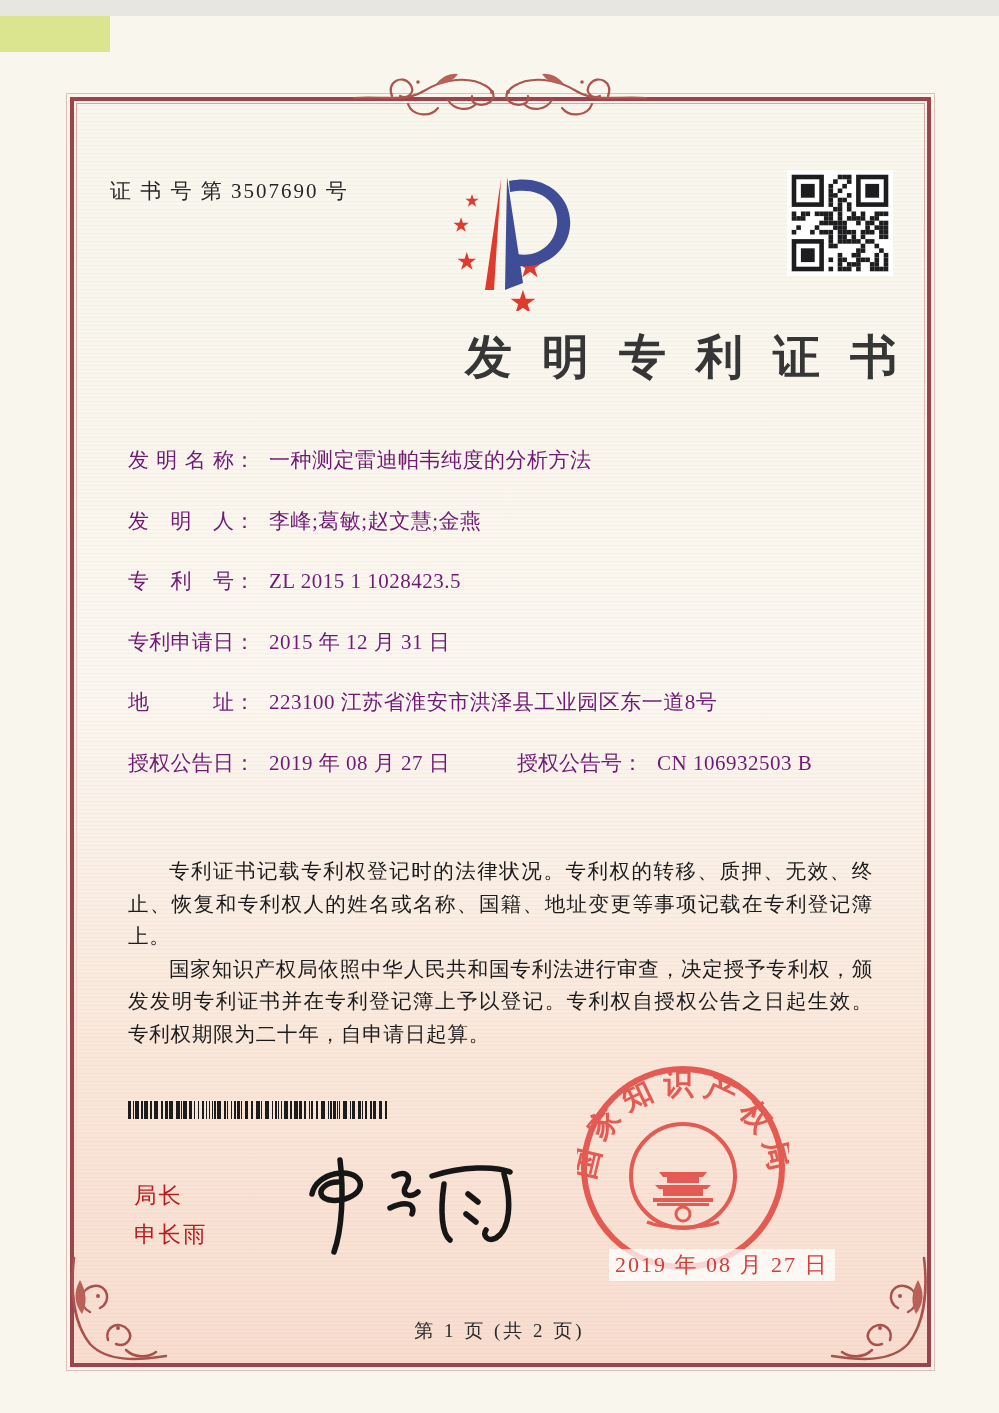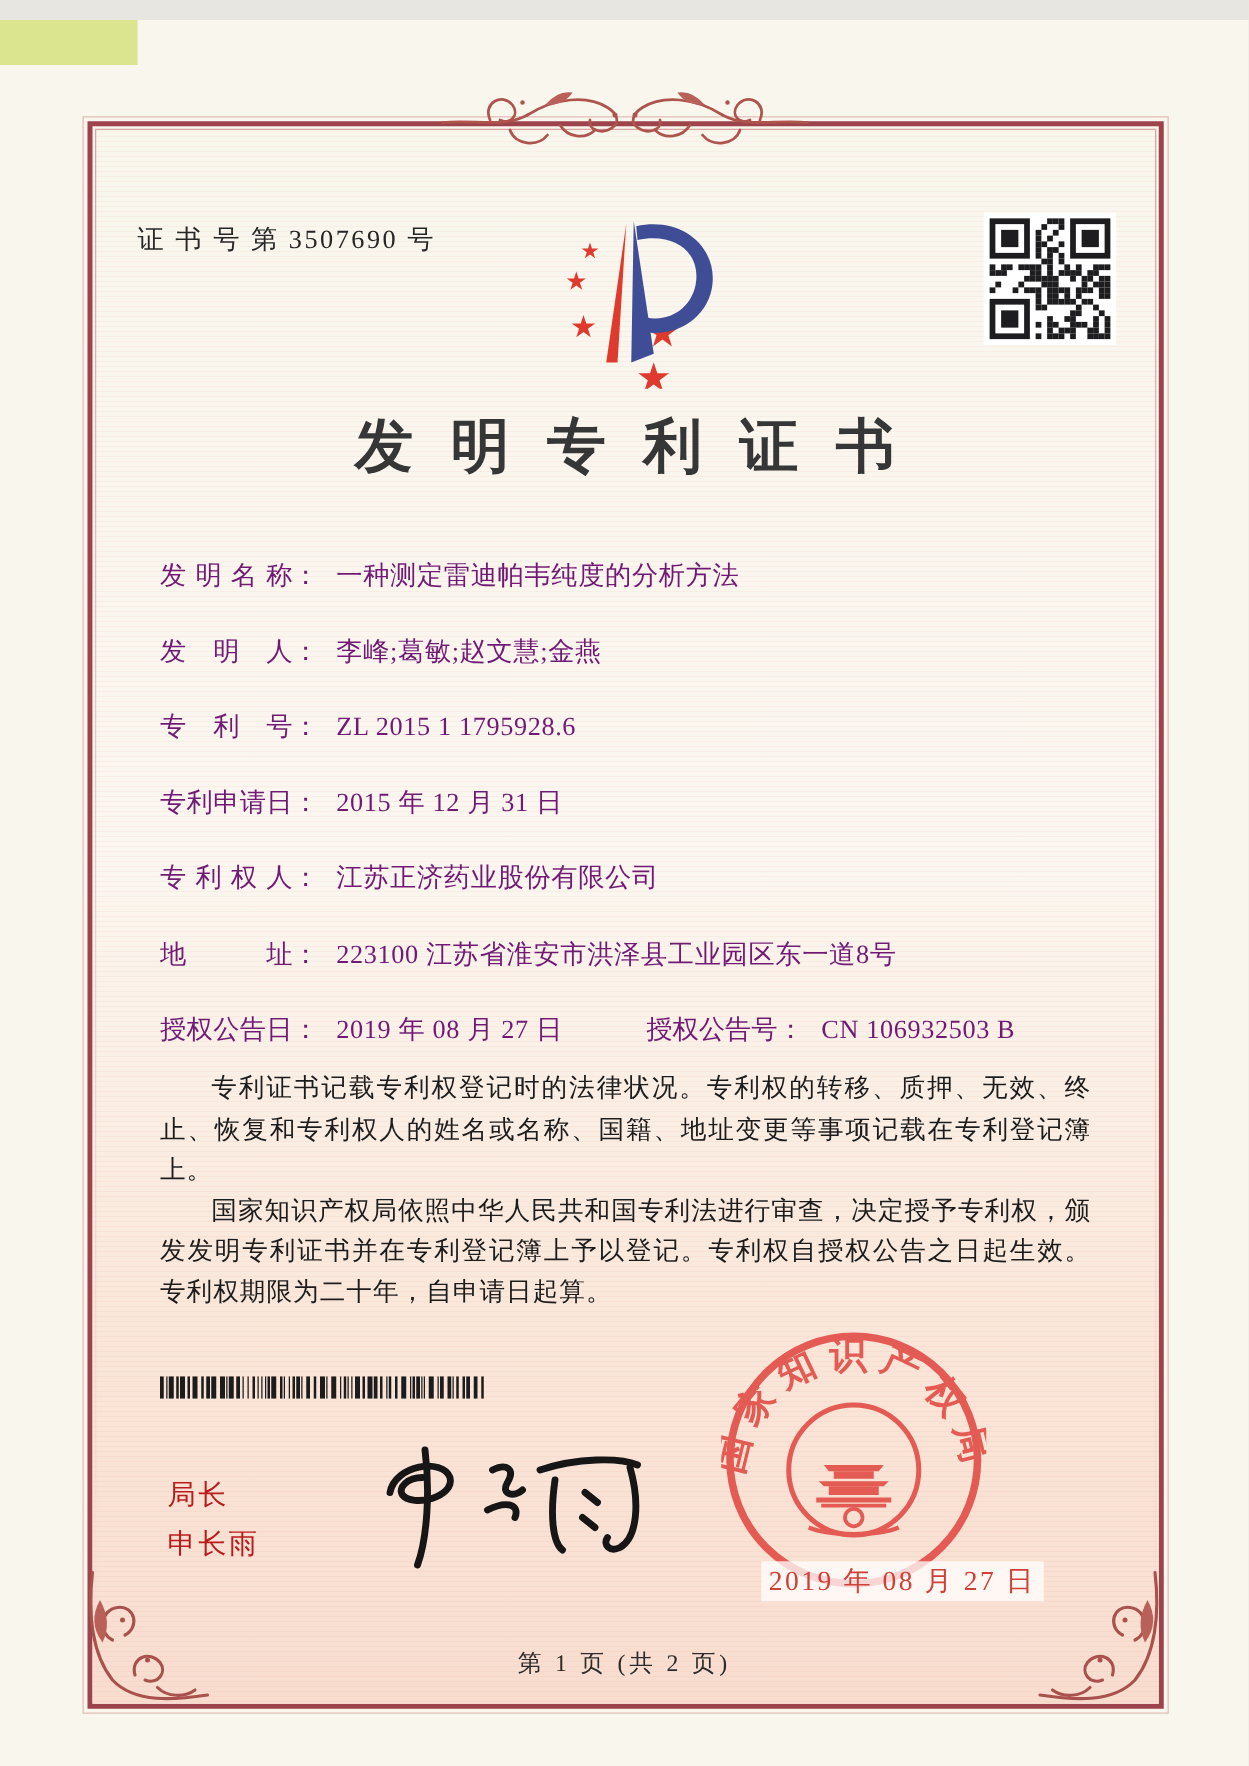--- a/index.html
+++ b/index.html
@@ -18,21 +18,21 @@
   .frame::after{content:""; position:absolute; inset:-8px; border:1px solid #e0bdb7;}
   .inner-bg{position:absolute; inset:0;
     background:
       repeating-linear-gradient(180deg, rgba(216,130,100,0.07) 0 1px, rgba(0,0,0,0) 1px 4px),
       linear-gradient(180deg, rgba(255,255,255,0) 0%, rgba(253,246,240,0.5) 48%,
         rgba(250,228,214,0.85) 76%, #f8ddcf 100%);}
   .ornament{position:absolute; pointer-events:none;}
   .cert-no{position:absolute; left:110px; top:161px; font-size:21px; letter-spacing:2px; color:#262626;}
   .logo{position:absolute; left:405px; top:143px; width:210px; height:152px;}
   .qr{position:absolute; left:787px; top:154px; width:106px; height:106px; background:#fff;}
-  .title{position:absolute; left:72px; width:855px; top:310px; text-align:center;
+  .title{position:absolute; left:72px; width:855px; top:310px; text-align:right;
     font-size:47px; font-weight:600; letter-spacing:30px; text-indent:30px; color:#363636;}
   .fields{position:absolute; left:128px; top:431px; width:770px; font-size:21px; color:#701a75;}
   .frow{height:60.5px; line-height:27px; white-space:nowrap;}
   .flabel{display:inline-block; width:106px; text-align:justify; text-align-last:justify;
     text-justify:inter-character; vertical-align:top;}
   .fcolon{margin-right:14px;}
   .fvalue{letter-spacing:0.5px;}
   .fvw{display:inline-block; width:248px;}
   .paras{position:absolute; left:128px; top:839px; width:745px; font-size:20.5px;
     line-height:32.5px; letter-spacing:0.8px; text-align:justify; color:#1c1c1c;}
@@ -256,27 +256,24 @@
   <div class="title">发明专利证书</div>
 
   <div class="fields">
     <div class="frow">
       <span class="flabel">发明名称</span><span class="fcolon">：</span><span class="fvalue">一种测定雷迪帕韦纯度的分析方法</span>
     </div>
     <div class="frow">
       <span class="flabel">发明人</span><span class="fcolon">：</span><span class="fvalue">李峰;葛敏;赵文慧;金燕</span>
     </div>
     <div class="frow">
-      <span class="flabel">专利号</span><span class="fcolon">：</span><span class="fvalue">ZL 2015 1 1795928.6</span>
+      <span class="flabel">专利号</span><span class="fcolon">：</span><span class="fvalue">ZL 2015 1 1028423.5</span>
     </div>
     <div class="frow">
       <span class="flabel">专利申请日</span><span class="fcolon">：</span><span class="fvalue">2015 年 12 月 31 日</span>
-    </div>
-    <div class="frow">
-      <span class="flabel">专利权人</span><span class="fcolon">：</span><span class="fvalue">江苏正济药业股份有限公司</span>
     </div>
     <div class="frow">
       <span class="flabel">地址</span><span class="fcolon">：</span><span class="fvalue">223100 江苏省淮安市洪泽县工业园区东一道8号</span>
     </div>
     <div class="frow">
       <span class="flabel">授权公告日</span><span class="fcolon">：</span><span class="fvalue fvw">2019 年 08 月 27 日</span><span>授权公告号</span><span class="fcolon">：</span><span class="fvalue">CN 106932503 B</span>
     </div>
   </div>
 
   <div class="paras">

